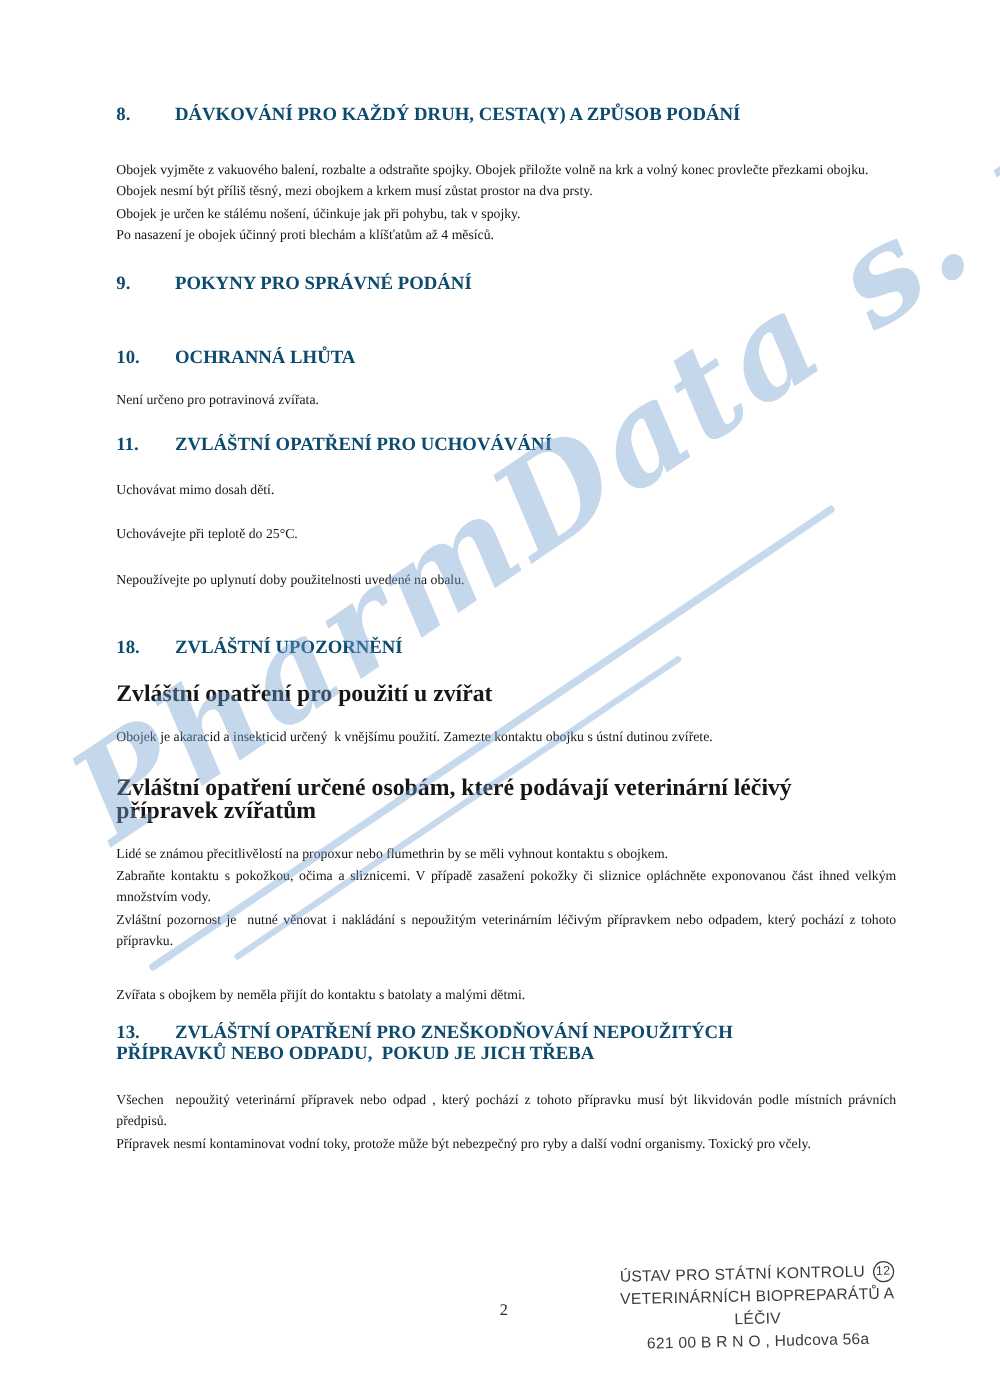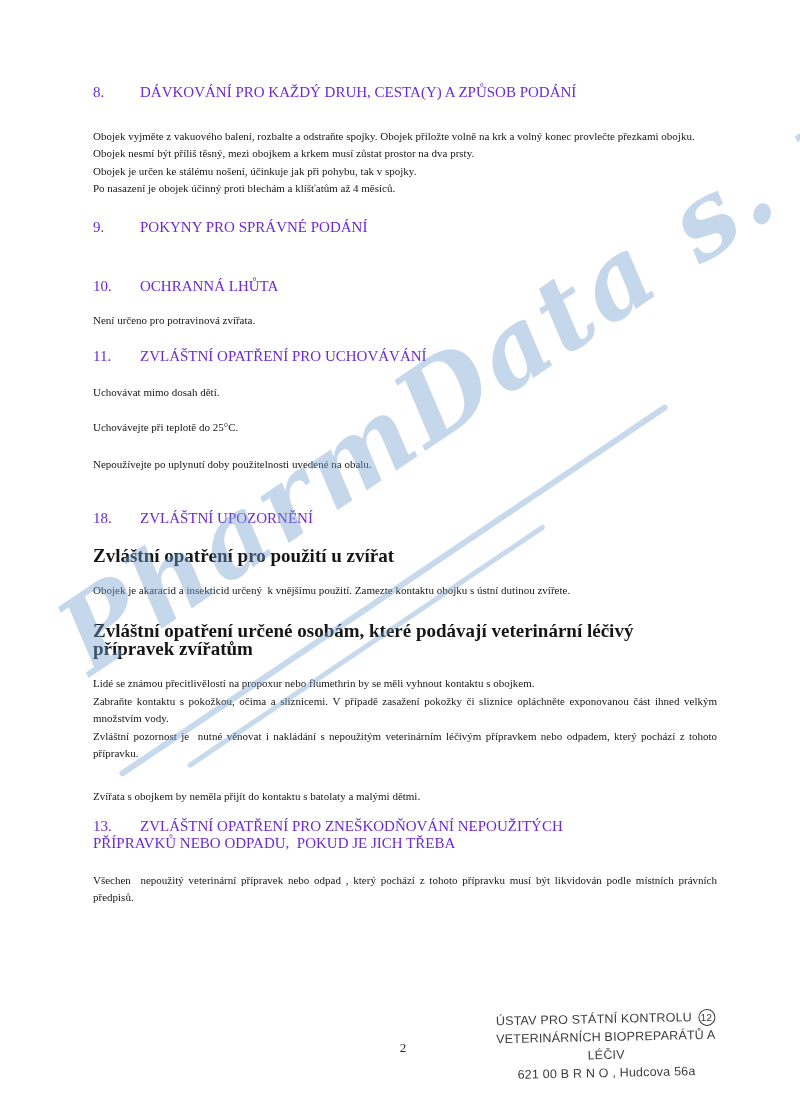--- a/index.html
+++ b/index.html
@@ -11,24 +11,24 @@
     color:#161616;
     overflow:hidden;
   }
   .page {
     position:absolute;
     left:93px; top:84px;
     width:624px;
     z-index:1;
   }
   .h {
-    font-weight:normal;
+    font-weight:bold;
     font-size:15px;
     line-height:17.6px;
-    color:#6d28d9;
+    color:#0c4a6e;
   }
   .h .num { display:inline-block; width:47px; }
   p {
     font-size:11px;
     line-height:17.6px;
     text-align:justify;
   }
   .sub {
     font-weight:bold;
     font-size:19px;
@@ -142,20 +142,21 @@
     <p>Zvláštní pozornost je &nbsp;nutné věnovat i nakládání s&nbsp;nepoužitým veterinárním léčivým přípravkem nebo odpadem, který pochází z tohoto přípravku.</p>
   </div>
   <p style="margin-top:25px;">Zvířata s obojkem by neměla přijít do kontaktu s batolaty a malými dětmi.</p>
 
   <div class="h" style="margin-top:12px;">
     <div><span class="num">13.</span><span>ZVLÁŠTNÍ OPATŘENÍ PRO ZNEŠKODŇOVÁNÍ NEPOUŽITÝCH</span></div>
     <div>PŘÍPRAVKŮ NEBO ODPADU,&nbsp; POKUD JE JICH TŘEBA</div>
   </div>
   <div style="margin-top:19px;">
     <p>Všechen &nbsp;nepoužitý veterinární přípravek nebo odpad , který pochází z tohoto přípravku musí být likvidován podle místních právních předpisů.</p>
+    <p>Přípravek nesmí kontaminovat vodní toky, protože může být nebezpečný pro ryby a další vodní organismy. Toxický pro včely.</p>
   </div>
 
 </div>
 
 <div class="stamp">
   <div>
     <span>ÚSTAV PRO STÁTNÍ KONTROLU</span><span class="stamp-badge">12</span>
   </div>
   <div>VETERINÁRNÍCH BIOPREPARÁTŮ A LÉČIV</div>
   <div>621 00 B R N O , Hudcova 56a</div>

